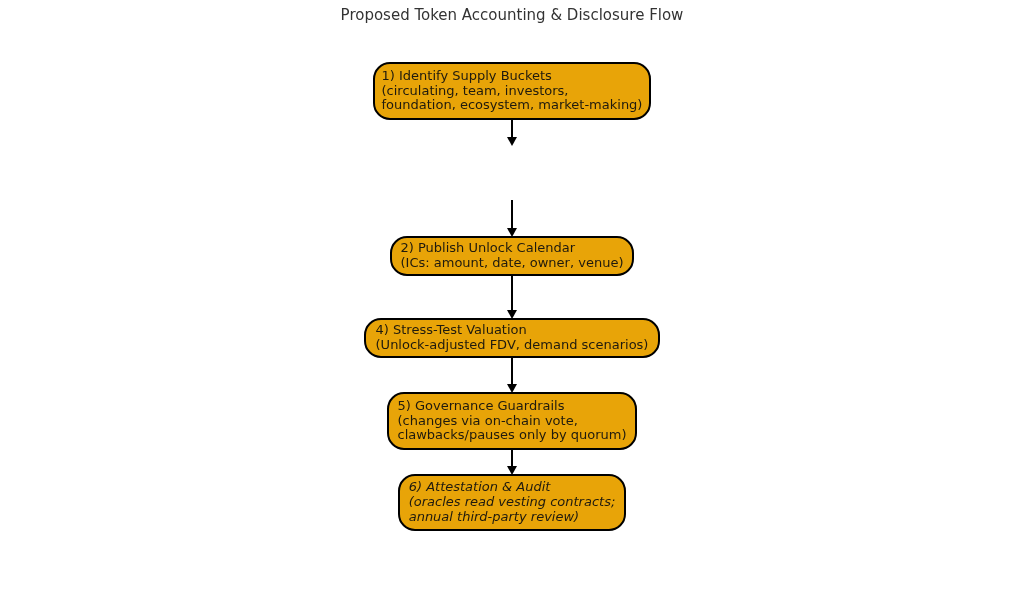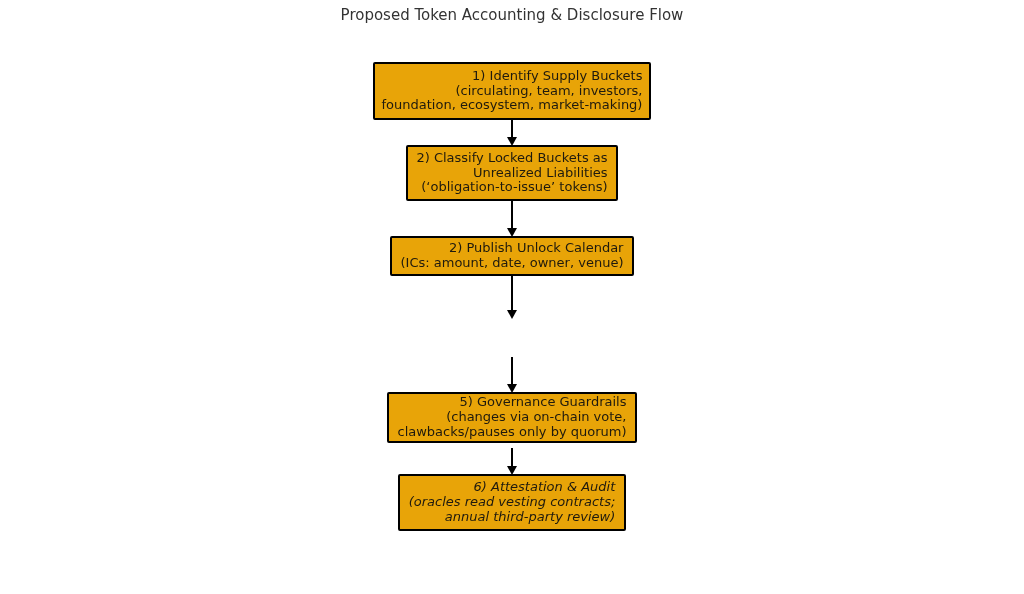--- a/index.html
+++ b/index.html
@@ -24,36 +24,36 @@
     width: 100%;
     text-align: center;
     font-size: 15px;
     color: var(--title-text, #333333);
   }
   .node {
     position: absolute;
     box-sizing: border-box;
     background: var(--node-fill, #E8A408);
     border: 2px solid var(--node-border, #000000);
-    border-radius: 2px;
+    border-radius: 17px;
     color: var(--node-text, #1F1A0E);
     font-size: 13px;
     line-height: 1.13;
     display: flex;
     align-items: center;
     justify-content: center;
-    text-align: right;
+    text-align: left;
     white-space: pre-line;
     padding: 2px 1px;
   }
   .node-1 { left: 373px; top:  62px; width: 278px; height: 58px; }
   .node-2 { left: 406px; top: 145px; width: 212px; height: 56px; }
   .node-3 { left: 390px; top: 236px; width: 244px; height: 40px; }
   .node-4 { left: 364px; top: 318px; width: 296px; height: 40px; }
-  .node-5 { left: 387px; top: 392px; width: 250px; height: 51px; }
+  .node-5 { left: 387px; top: 392px; width: 250px; height: 58px; }
   .node-6 { left: 398px; top: 474px; width: 228px; height: 57px; font-style: italic; }
   .arrow {
     position: absolute;
     left: 505px;
     width: 14px;
   }
   .arrow-1 { top: 120px; height: 26px; }
   .arrow-2 { top: 200px; height: 37px; }
   .arrow-3 { top: 275px; height: 44px; }
   .arrow-4 { top: 357px; height: 36px; }
@@ -88,37 +88,36 @@
 
   <div class="node node-1">1) Identify Supply Buckets
 (circulating, team, investors,
 foundation, ecosystem, market-making)</div>
 
   <div class="arrow arrow-1">
     <span class="shaft"></span>
     <span class="head"></span>
   </div>
 
-  <div class="node node-2">2) Classify Locked Buckets as
-Unrealized Liabilities
-(‘obligation-to-issue’ tokens)</div>
 
   <div class="arrow arrow-2">
     <span class="shaft"></span>
     <span class="head"></span>
   </div>
 
   <div class="node node-3">2) Publish Unlock Calendar
 (ICs: amount, date, owner, venue)</div>
 
   <div class="arrow arrow-3">
     <span class="shaft"></span>
     <span class="head"></span>
   </div>
 
+  <div class="node node-4">4) Stress-Test Valuation
+(Unlock-adjusted FDV, demand scenarios)</div>
 
   <div class="arrow arrow-4">
     <span class="shaft"></span>
     <span class="head"></span>
   </div>
 
   <div class="node node-5">5) Governance Guardrails
 (changes via on-chain vote,
 clawbacks/pauses only by quorum)</div>
 

